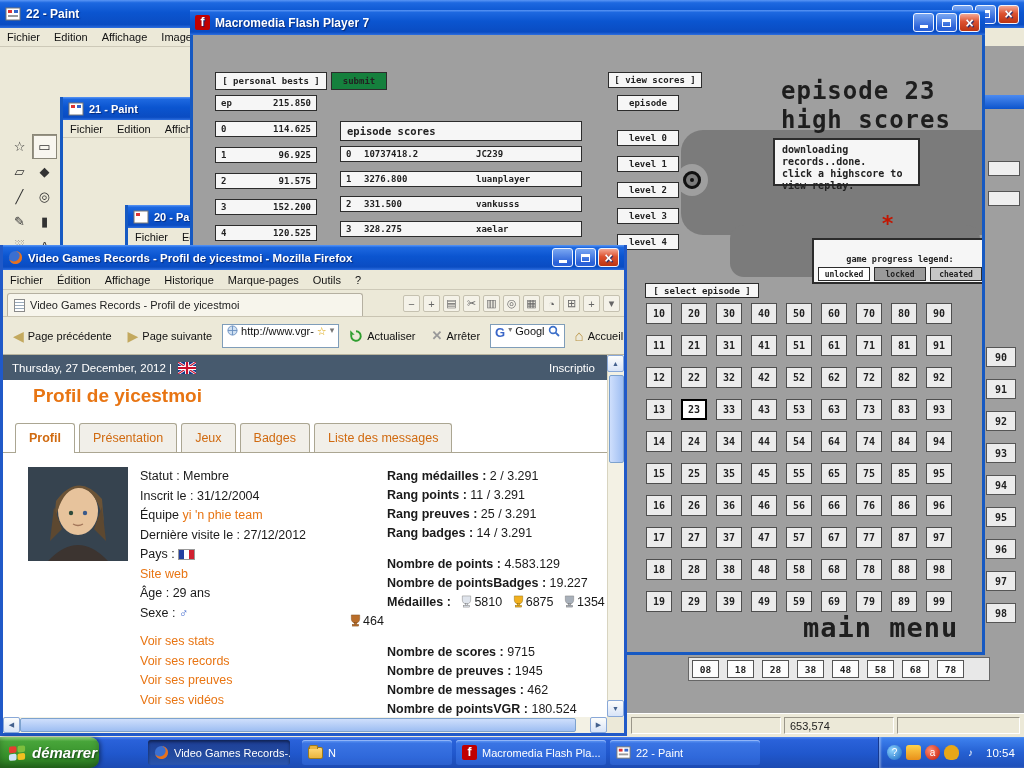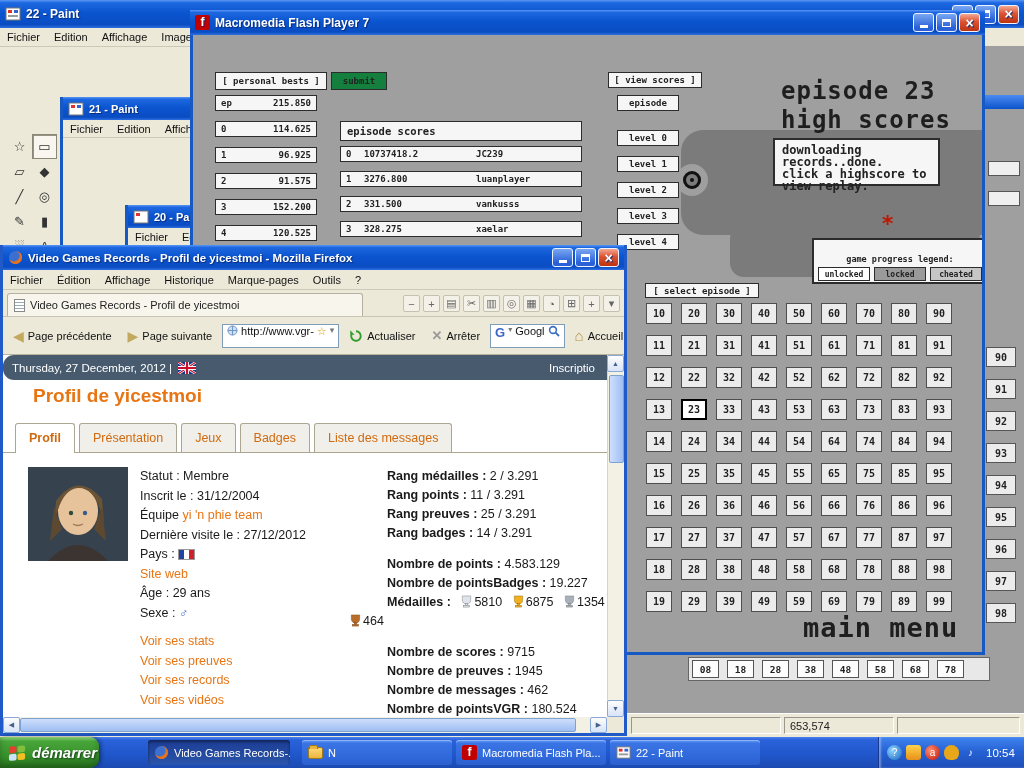--- a/index.html
+++ b/index.html
@@ -83,22 +83,22 @@
   .vs-btns { position:absolute; left:424px; top:60px; width:62px; display:flex; flex-direction:column; }
   .vs-btn { height:16px; background:#f6f6f6; border:1.5px solid #2c2c2c; font-size:9px; font-weight:bold;
     display:flex; align-items:center; justify-content:center; margin-bottom:10px; }
   .vs-btn:first-child { margin-bottom:19px; }
   .big-head { position:absolute; left:588px; top:42px; font-size:24px; font-weight:bold;
     letter-spacing:1px; line-height:29px; color:#1e1e1e; white-space:nowrap; }
   .ring { position:absolute; left:490px; top:136px; width:18px; height:18px; border:3px solid #111;
     border-radius:50%; box-shadow:0 0 0 7px #9f9f9f; display:flex; align-items:center; justify-content:center; }
   .ring i { width:4px; height:4px; background:#111; border-radius:50%; }
   .red-star { position:absolute; left:688px; top:176px; color:#c21500; font-size:22px; font-weight:bold; }
-  .info-box { left:580px; top:103px; width:167px; height:48px; border-width:2px;
-    font-size:12px; line-height:12px; padding:4px 7px; display:block; }
+  .info-box { left:580px; top:103px; width:147px; height:48px; border-width:2px;
+    font-size:10px; line-height:12px; padding:4px 7px; display:block; }
   .legend { left:619px; top:203px; width:176px; height:46px; border-width:2px; display:block;
     text-align:center; padding-top:14px; font-size:8.5px; }
   .legend-row { display:flex; justify-content:center; gap:4px; margin-top:3px; }
   .legend-cell { width:52px; height:14px; border:1.5px solid #2c2c2c; font-size:8px; font-weight:bold;
     display:flex; align-items:center; justify-content:center; }
   .lg-unlocked { background:#fff; } .lg-locked { background:#9a9a9a; } .lg-cheated { background:#c6c6c6; }
   .sel-label { left:452px; top:248px; width:114px; height:15px; justify-content:center; }
   .ep-grid { position:absolute; left:453px; top:268px; display:grid;
     grid-template-columns:repeat(9,26px); column-gap:9px; row-gap:11px; }
   .ep-cell { width:26px; height:21px; background:#ececec; border:1.5px solid #4e4e4e;
@@ -130,21 +130,21 @@
   .field { display:flex; gap:3px; height:24px; background:#fff;
     border:1px solid #7f9db9; padding:0 4px; }
   .url-field { width:130px; } .search-field { width:78px; }
   .field .ftext { flex:1; overflow:hidden; white-space:nowrap; font-size:11px; color:#111; }
   .g-logo { color:#3a66c8; font-weight:bold; font-size:13px; }
   .search-text { color:#8a8a8a; }
   .stop-x { color:#999; font-size:13px; font-weight:bold; }
   .home-glyph { color:#b89140; font-size:15px; }
   .ff-page { position:relative; height:362px; background:#fff; overflow:hidden; }
   .datebar { height:25px; background:#475a6e; color:#fff; display:flex; align-items:center;
-    gap:6px; padding:0 9px; font-size:11.5px;border-radius:11px; }
+    gap:6px; padding:0 9px; font-size:11.5px; }
   .datebar .right { margin-left:auto; margin-right:20px; }
   .vgr-heading { position:absolute; left:30px; top:30px; font-size:19px; font-weight:bold; color:#e87513; }
   .vtabs { position:absolute; left:12px; top:68px; display:flex; gap:4px; z-index:2; }
   .vtab { height:29px; line-height:28px; padding:0 13px; font-size:12.5px; color:#d06a10;
     background:#f1efe9; border:1px solid #aba692; border-bottom:none; border-radius:3px 3px 0 0; }
   .vtab.selected { background:#fff; height:30px; font-weight:bold; }
   .tabline { position:absolute; left:0; top:97px; width:100%; height:1px; background:#aba692; }
   .avatar { position:absolute; left:25px; top:112px; width:100px; height:94px; }
   .col-left { position:absolute; left:137px; top:112px; width:198px; font-size:12.5px;
     line-height:19.5px; color:#1a1a1a; }
@@ -661,22 +661,22 @@
               <i></i>
               <i></i>
               <i></i>
             </span></div>
         <div><a class="olink">Site web</a></div>
         <div>Âge : 29 ans</div>
         <div><span>Sexe : </span><span class="male">♂</span></div>
         <div class="links-block">
 
         <a class="olink">Voir ses stats</a>
+            <a class="olink">Voir ses records</a>
             <a class="olink">Voir ses preuves</a>
-            <a class="olink">Voir ses records</a>
             <a class="olink">Voir ses vidéos</a>
           </div>
       </div>
 
       <div class="col-right">
         <div class="pr-block">
 
         <div><span class="b">Rang médailles :</span> <span>2 / 3.291</span></div>
             <div><span class="b">Rang points :</span> <span>11 / 3.291</span></div>
             <div><span class="b">Rang preuves :</span> <span>25 / 3.291</span></div>

